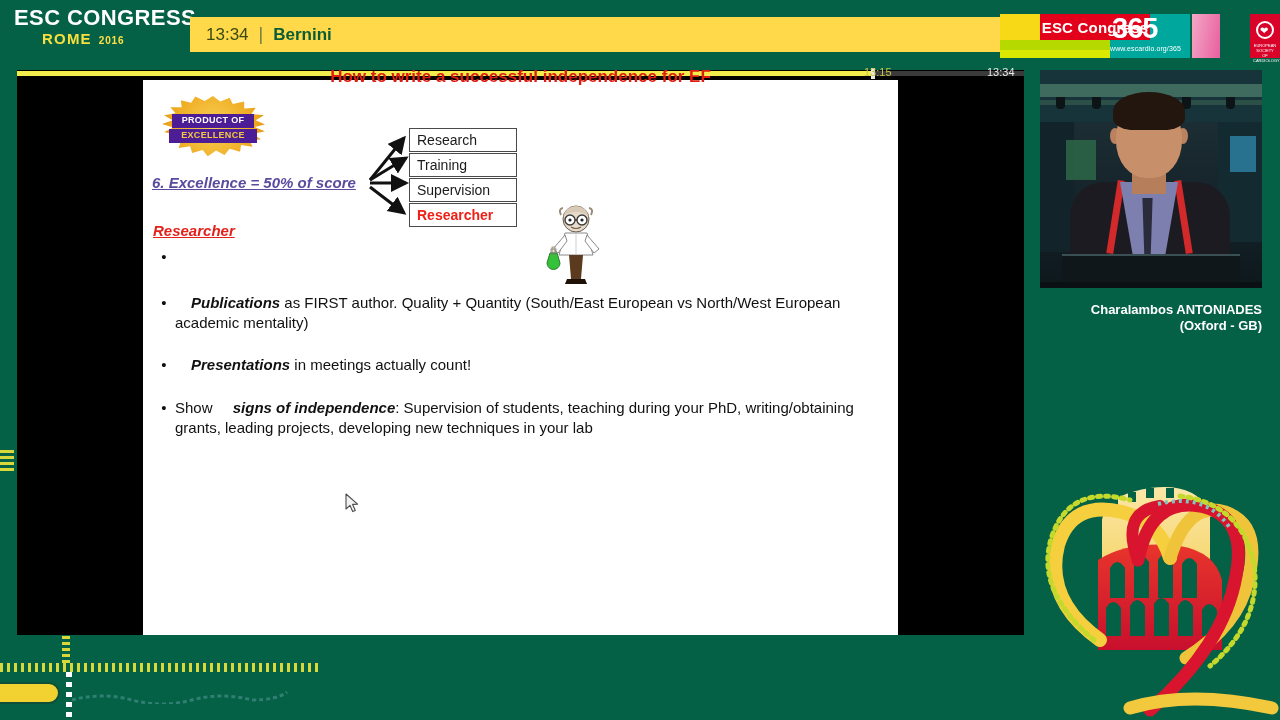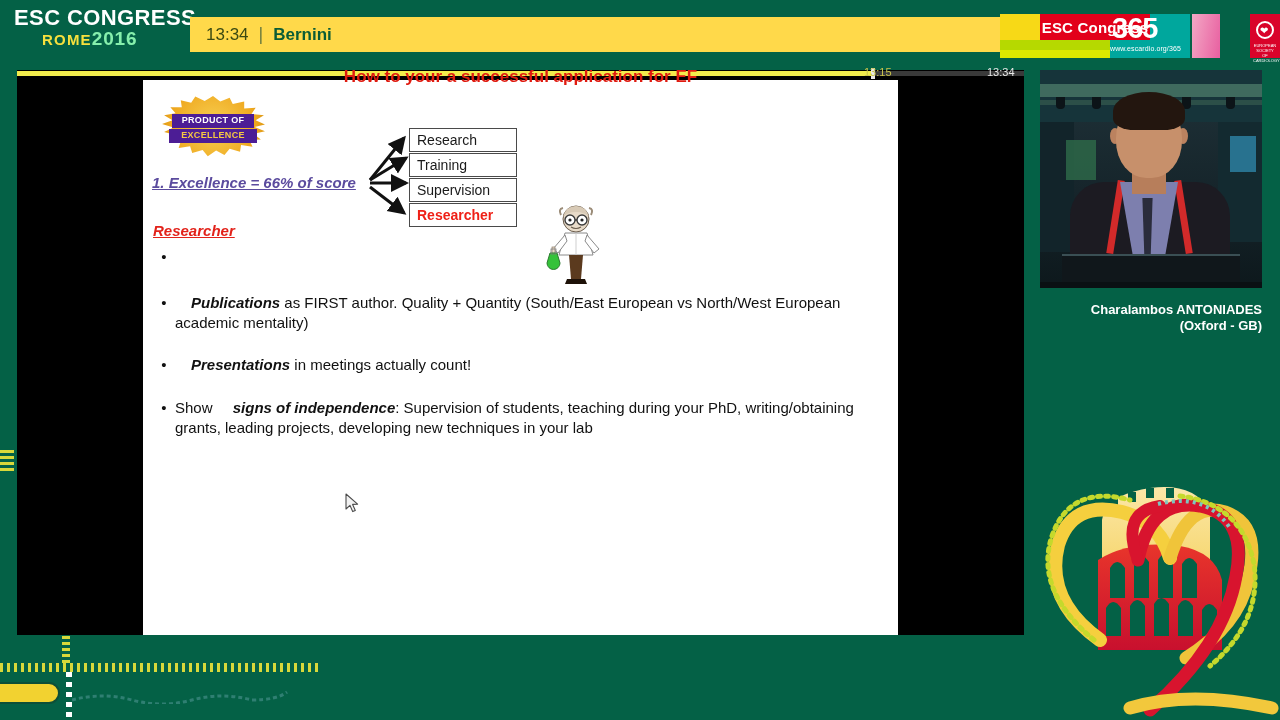--- a/index.html
+++ b/index.html
@@ -13,21 +13,21 @@
 
   
   .header { position: absolute; left: 0; top: 0; width: 1280px; height: 58px; background: #046146; z-index: 40; }
   .esc-logo { position: absolute; left: 14px; top: 6px; width: 170px; height: 48px; }
   .esc-logo .line1 {
     font-size: 22px; font-weight: bold; color: #ffffff; letter-spacing: 0.4px;
     line-height: 24px; white-space: nowrap;
   }
   .esc-logo .line2 { line-height: 18px; white-space: nowrap; padding-left: 28px; }
   .esc-logo .rome { font-size: 15px; font-weight: bold; color: #f7e03d; letter-spacing: 1.2px; }
-  .esc-logo .year { font-size: 19px; font-weight: bold; color: #86efac; letter-spacing: 0.8px; }
+  .esc-logo .year { font-size: 10px; font-weight: bold; color: #fde047; letter-spacing: 0.8px; margin-left: 7px; }
 
   .session-bar {
     position: absolute; left: 190px; top: 17px; width: 810px; height: 35px;
     background: #ffd94a; display: flex; align-items: center; padding-left: 16px;
   }
   .session-bar .time { font-size: 17px; color: #3b4a12; font-weight: normal; }
   .session-bar .sep { color: #6d7c3e; margin: 0 10px; font-size: 18px; }
   .session-bar .room { font-size: 17px; font-weight: bold; color: #0a5c36; }
 
   
@@ -256,21 +256,21 @@
   <div class="tc-total">13:34</div>
 
   <div class="slide">
 
     <div class="badge">
       <div class="star"></div>
       <div class="l1">PRODUCT OF</div>
       <div class="l2">EXCELLENCE</div>
     </div>
 
-    <div class="excellence-line">1. Excellence = 66% of score</div>
+    <div class="excellence-line">6. Excellence = 50% of score</div>
 
     <svg class="arrows" viewBox="0 0 110 110">
       <defs>
         <marker id="ah" markerWidth="7" markerHeight="7" refX="5" refY="3" orient="auto">
           <path d="M0,0 L6,3 L0,6 z" fill="#111"></path>
         </marker>
       </defs>
       <line x1="2" y1="55" x2="36" y2="13" stroke="#111" stroke-width="3" marker-end="url(#ah)"></line>
       <line x1="2" y1="55" x2="38" y2="33" stroke="#111" stroke-width="3" marker-end="url(#ah)"></line>
       <line x1="2" y1="58" x2="38" y2="58" stroke="#111" stroke-width="3" marker-end="url(#ah)"></line>
@@ -322,21 +322,21 @@
           </div>
           <div class="blt">
             <div class="dot">•</div>
             <div class="txt">Show <b><i>signs of independence</i></b>: Supervision of students, teaching during your PhD, writing/obtaining grants, leading projects, developing new techniques in your lab</div>
           </div>
         </div>
     </div>
   </div>
 
   <div style="position:absolute;left:143px;top:72px;width:755px;z-index:31;">
-    <div class="slide-title">How to your a successful application for EF</div>
+    <div class="slide-title">How to write a successful independence for EF</div>
   </div>
 
   <div class="speaker">
     <div class="vid">
       <div class="v-bg"></div>
       <div class="v-ceiling"></div>
       <div class="v-truss"></div>
       <div class="v-truss2"></div>
       <div class="v-lamp" style="left:16px;"></div>
       <div class="v-lamp" style="left:52px;"></div>

